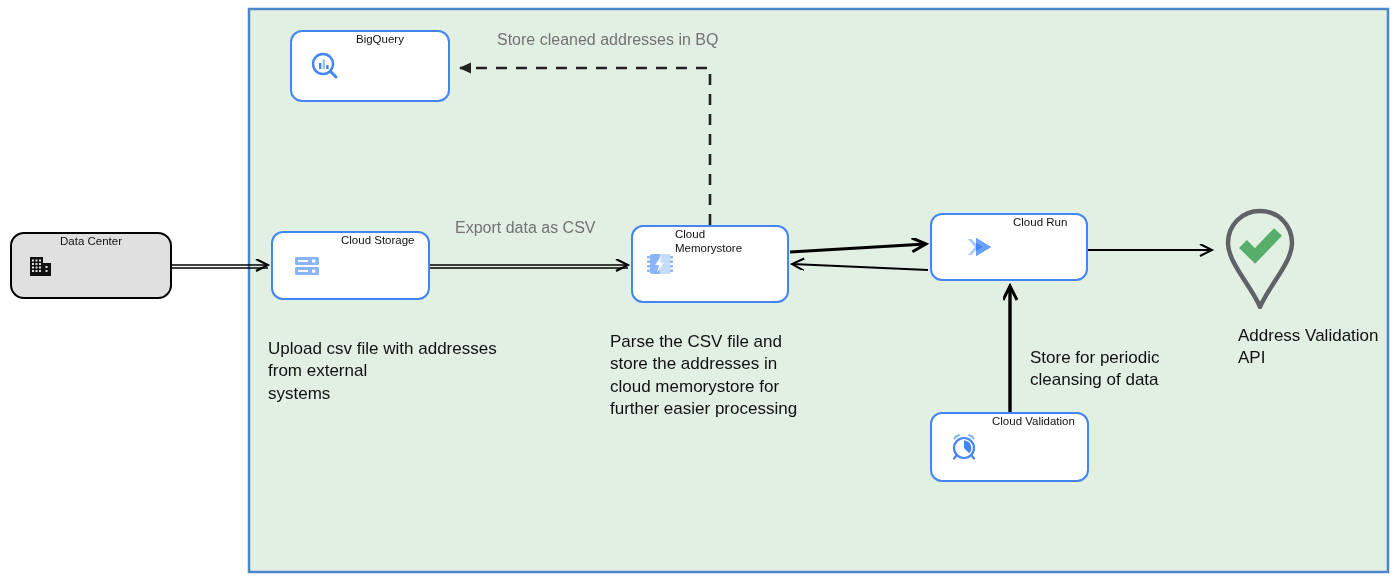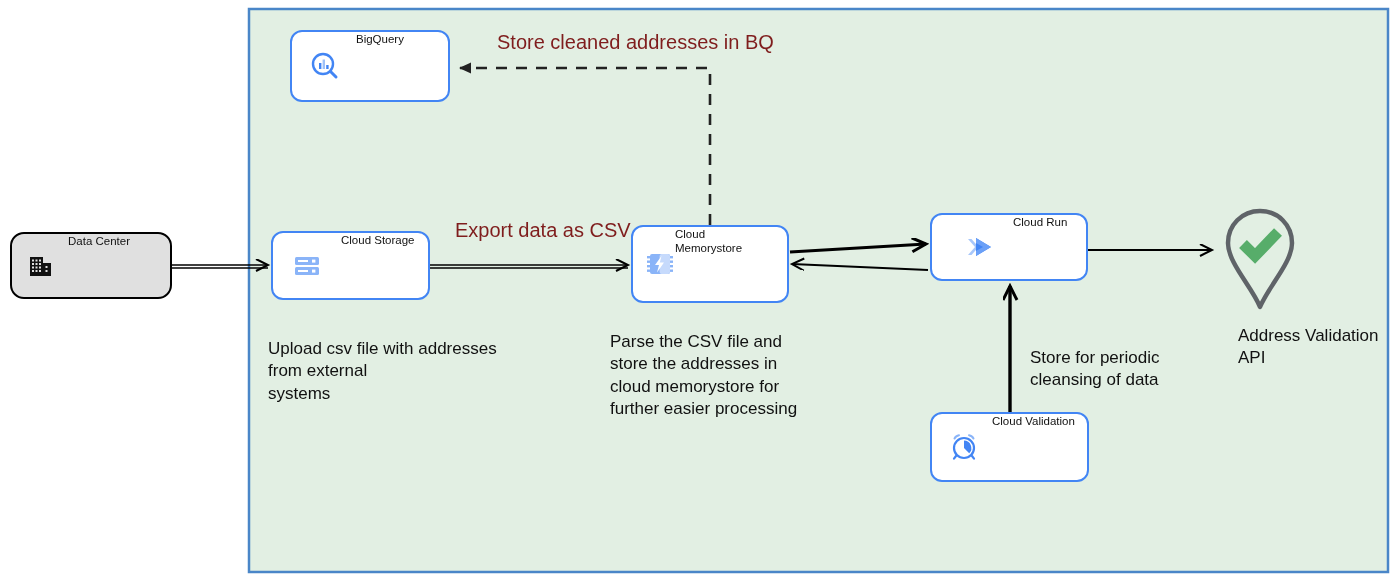--- a/index.html
+++ b/index.html
@@ -44,21 +44,21 @@
   
   #data-center {
     left: 10px;
     top: 232px;
     width: 162px;
     height: 67px;
     background: #e0e0e0;
     border: 2px solid #000000;
     border-radius: 14px;
     padding-left: 16px;
-    gap: 14px;
+    gap: 6px;
   }
   #data-center .lbl { font-size: 11.5px; }
 
   #bigquery {
     left: 290px;
     top: 30px;
     width: 160px;
     height: 72px;
     padding-left: 18px;
     gap: 16px;
@@ -103,22 +103,22 @@
     line-height: 1.32;
     white-space: pre-line;
   }
   #caption-upload { left: 268px; top: 338px; width: 250px; }
   #caption-parse  { left: 610px; top: 331px; width: 260px; }
   #caption-sched  { left: 1030px; top: 347px; width: 200px; }
   #caption-api    { left: 1238px; top: 325px; width: 160px; }
 
   .edge-label {
     position: absolute;
-    font-size: 20px;
-    color: #7f1d1d;
+    font-size: 16px;
+    color: #737373;
     white-space: nowrap;
   }
   #label-store-bq { left: 497px; top: 31px; }
   #label-export   { left: 455px; top: 219px; }
 
   
   #address-validation-api {
     position: absolute;
     left: 1218px;
     top: 207px;

